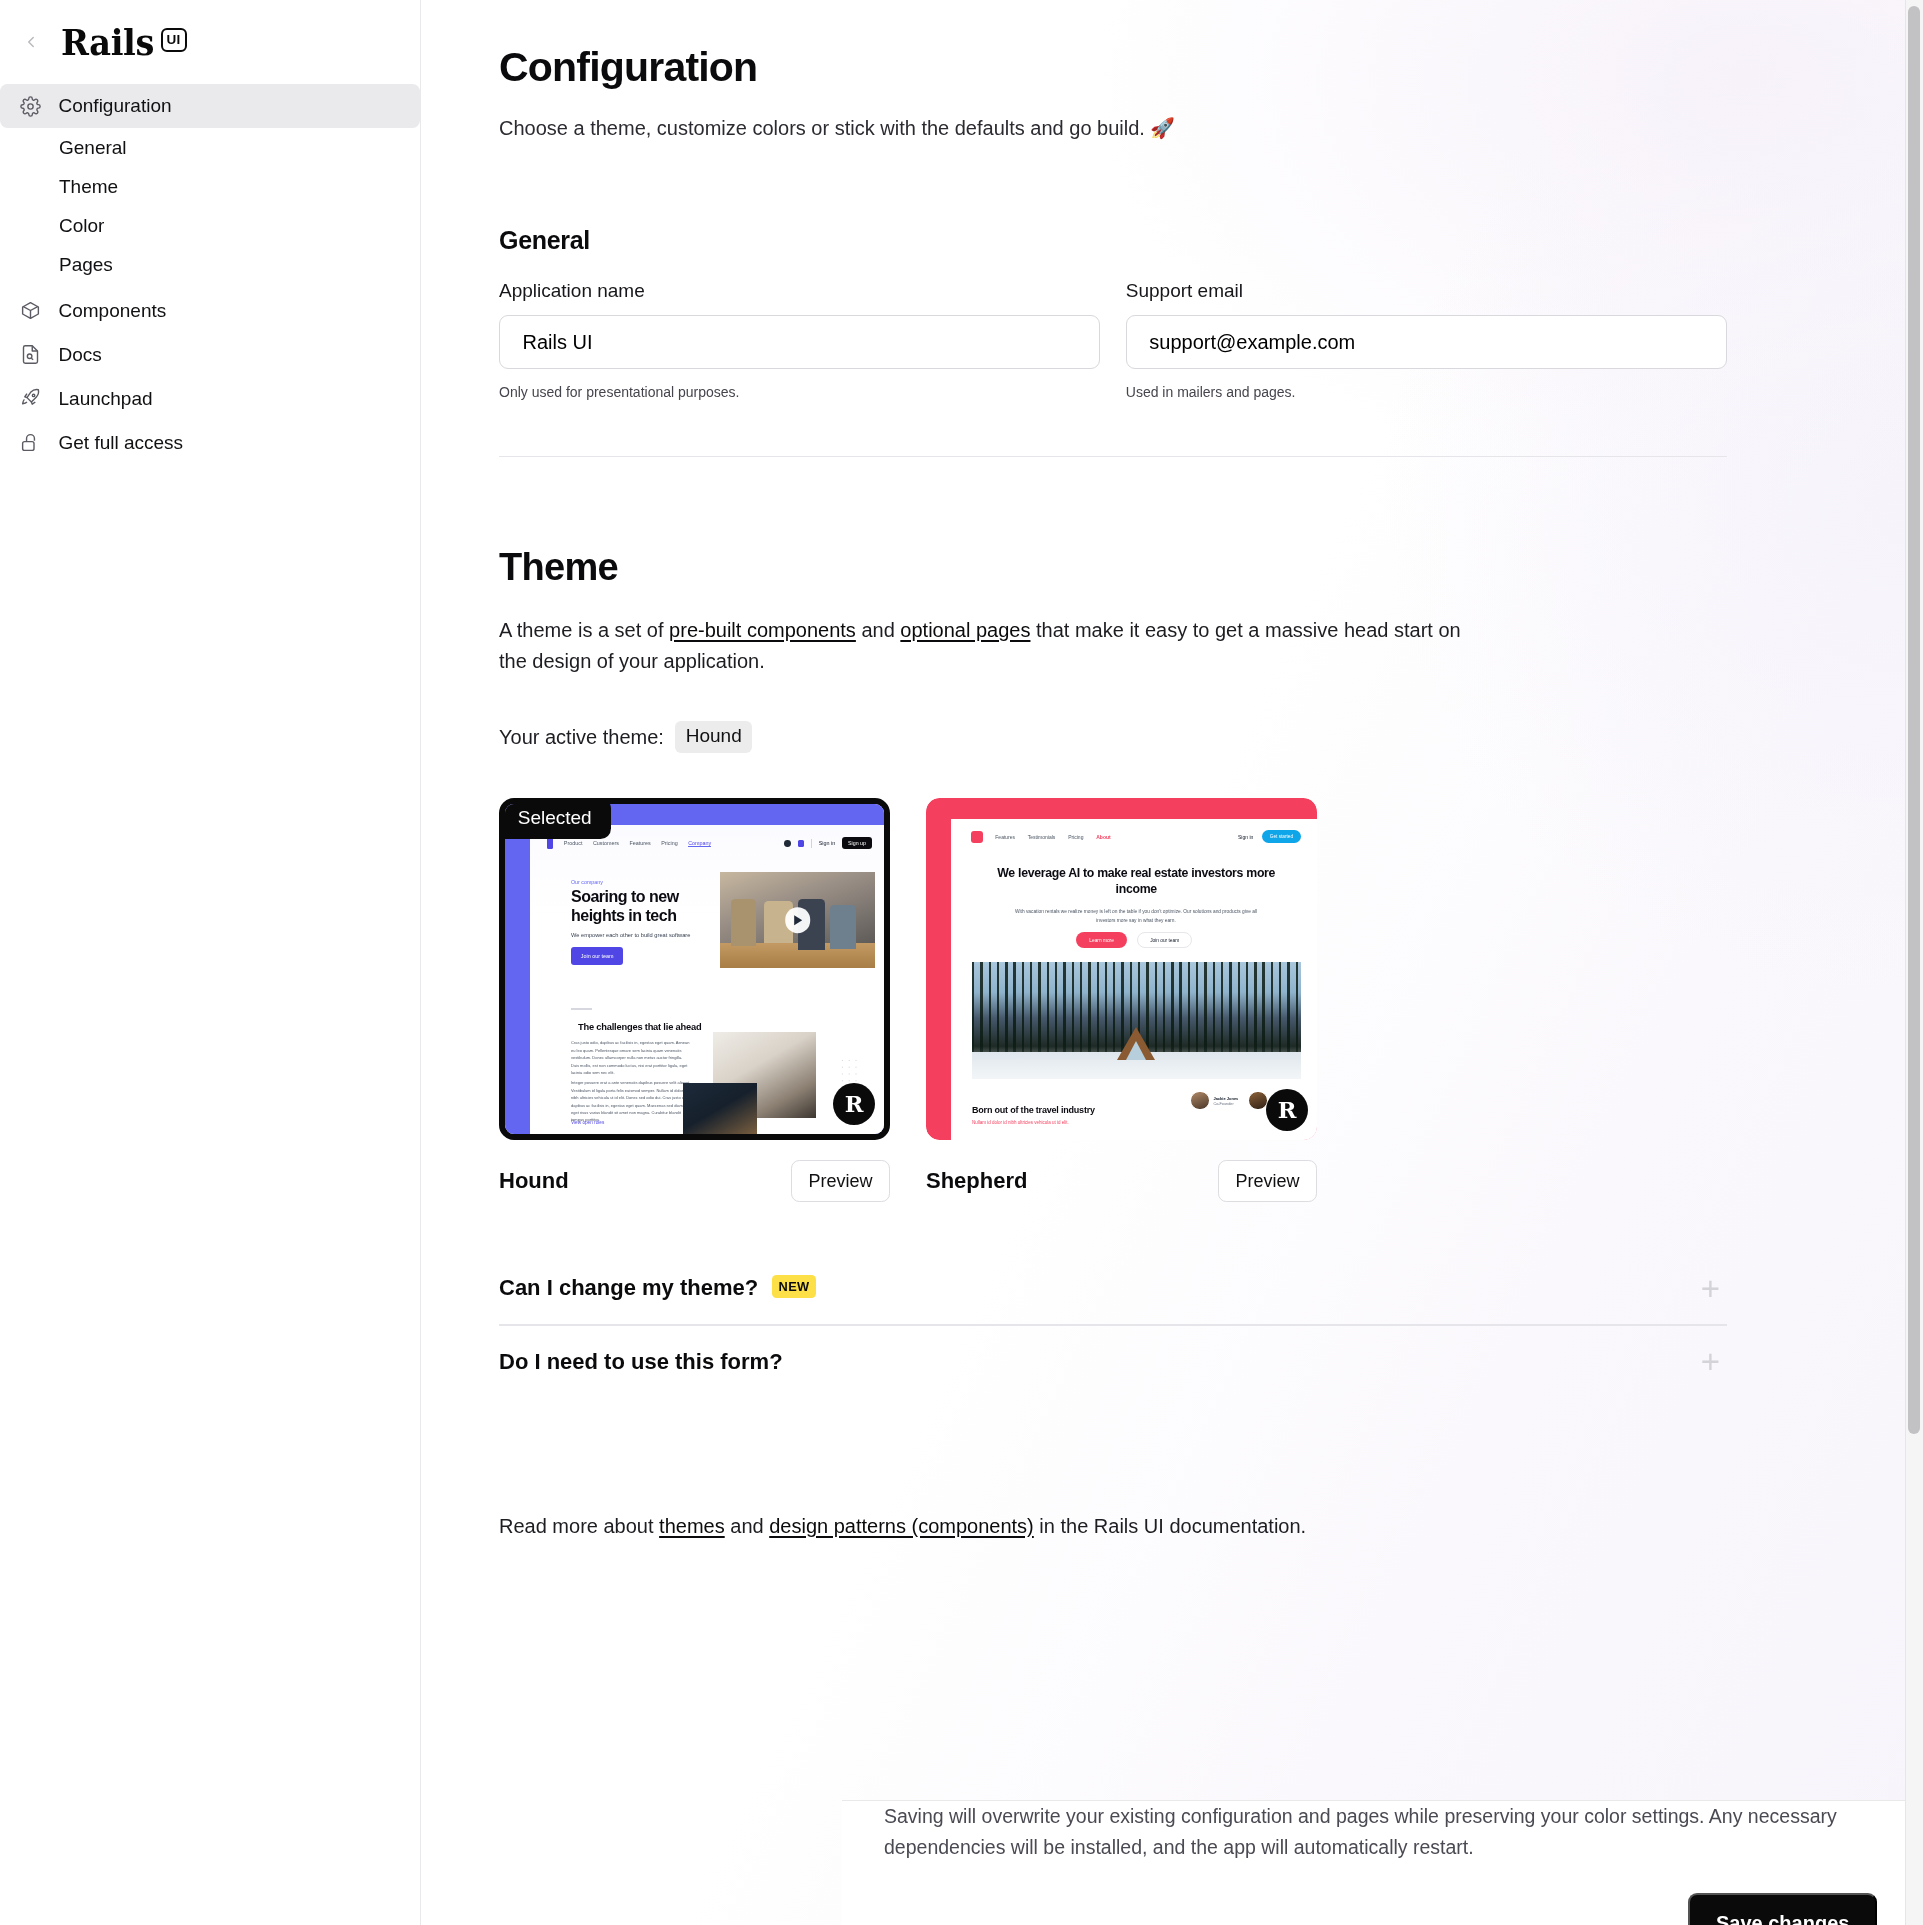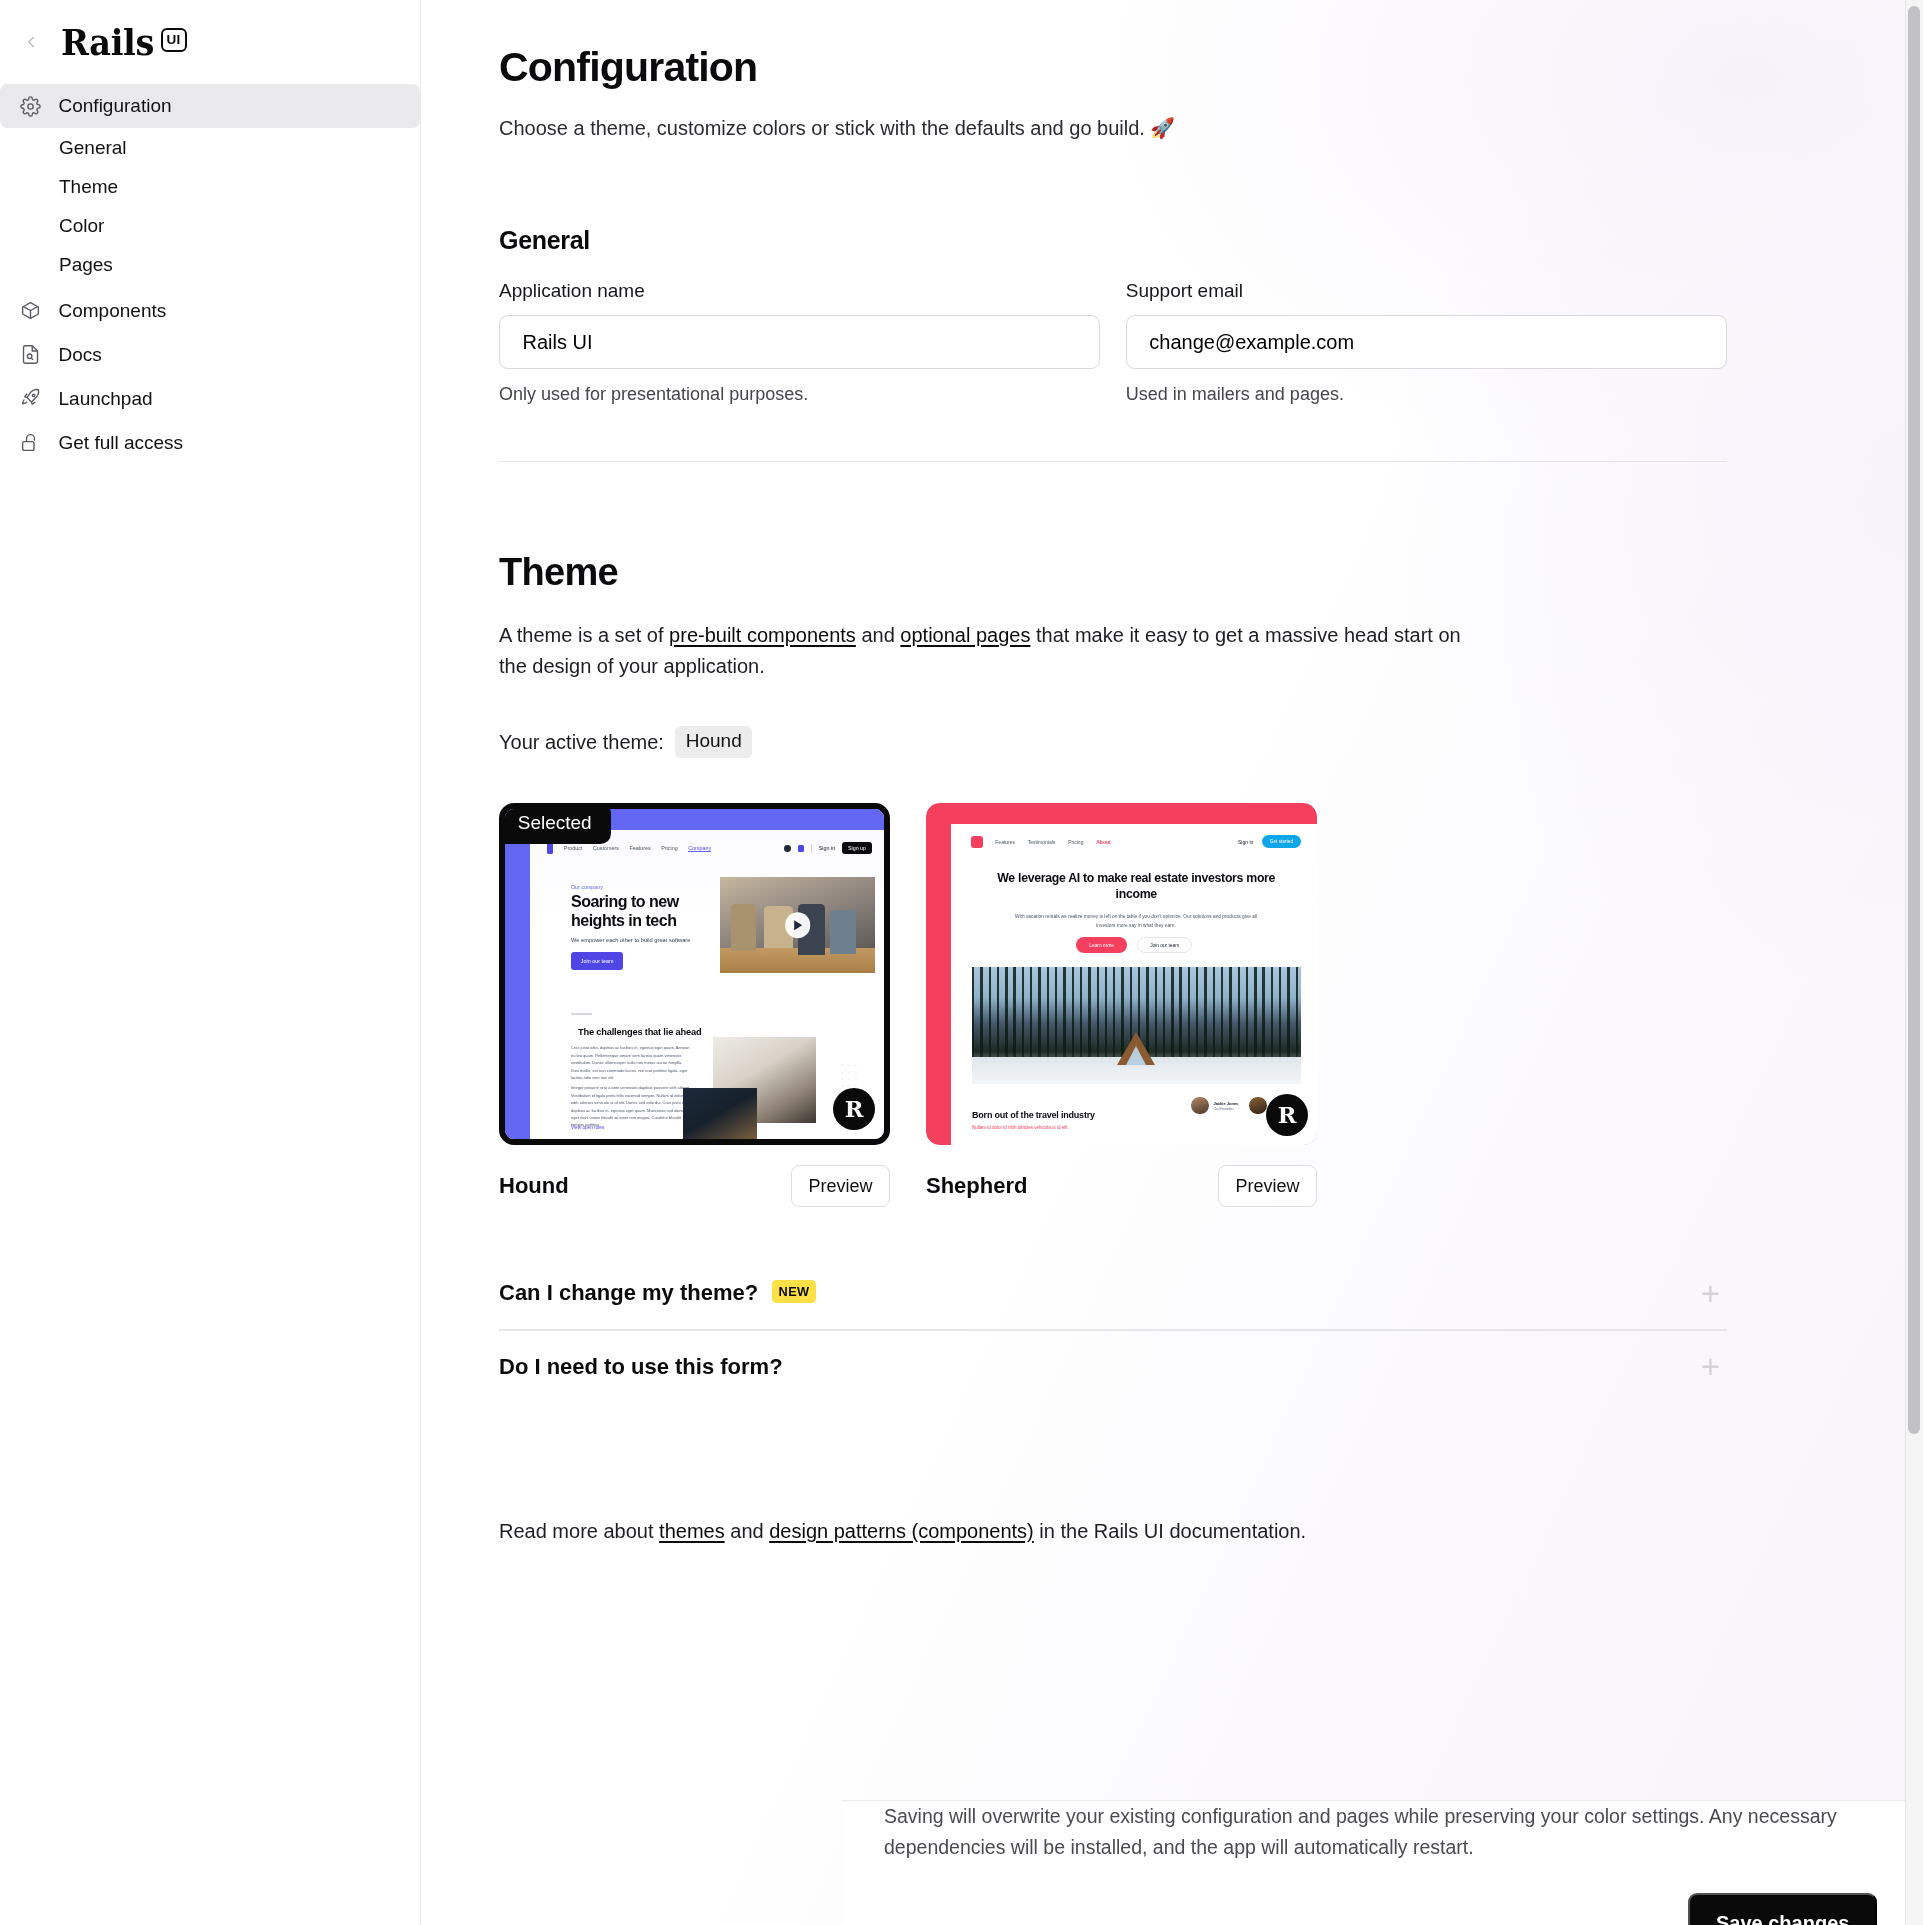--- a/index.html
+++ b/index.html
@@ -72,21 +72,21 @@
 
   .field-row { display: flex; gap: 25.6px; margin-top: 25.6px; }
   .field { flex: 1 1 0; }
   .field-label { font-size: 19px; color: #17171b; }
   .field-input {
     margin-top: 12.8px; height: 54px; width: 100%;
     border: 1.2px solid #d8d8dd; border-radius: 9px; background: #fff;
     display: flex; align-items: center; padding: 0 22.5px;
     font-size: 20px; color: #000000;
   }
-  .field-hint { margin-top: 15px; font-size: 18px; color: #45454d; }
+  .field-hint { margin-top: 15px; font-size: 14px; color: #45454d; }
 
   .divider { height: 1.2px; background: #e6e6ea; margin-top: 56px; }
 
   .sec-theme { margin-top: 89px; }
   h2.theme-title { font-size: 38px; font-weight: 700; color: #0b0b0d; letter-spacing: -0.7px; }
   .theme-desc { margin-top: 25.6px; font-size: 20px; color: #1d1d22; line-height: 1.55; max-width: 984px; }
   .theme-desc a { color: #0b0b0d; text-decoration: underline; text-underline-offset: 3px; text-decoration-thickness: 1.5px; }
   .active-theme-row { margin-top: 44px; display: flex; align-items: center; gap: 11.3px; font-size: 20px; color: #1d1d22; }
   .chip { background: #ececed; border-radius: 6px; padding: 4.5px 10.5px 6px 10.5px; font-size: 19px; color: #111114; }
 
@@ -342,21 +342,21 @@
           <h2 class="sec-title">General</h2>
 
           <div class="field-row">
             <div class="field">
               <div class="field-label">Application name</div>
               <div class="field-input">Rails UI</div>
               <div class="field-hint">Only used for presentational purposes.</div>
             </div>
             <div class="field">
               <div class="field-label">Support email</div>
-              <div class="field-input">change@example.com</div>
+              <div class="field-input">support@example.com</div>
               <div class="field-hint">Used in mailers and pages.</div>
             </div>
           </div>
 
           <div class="divider"></div>
         </section>
 
         <section class="sec-theme">
           <h2 class="theme-title">Theme</h2>
 

